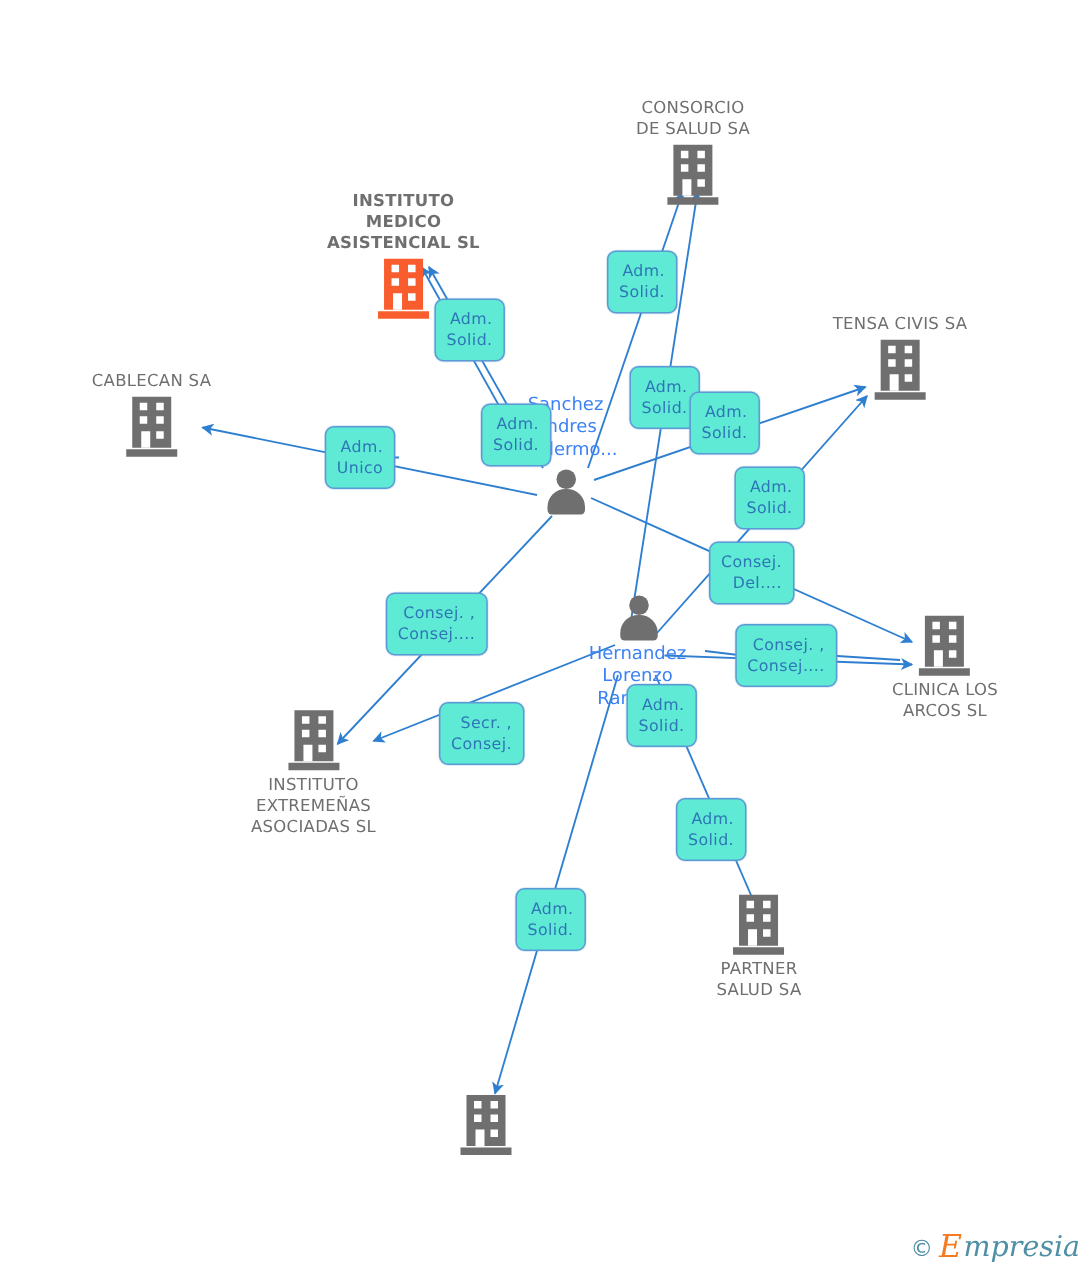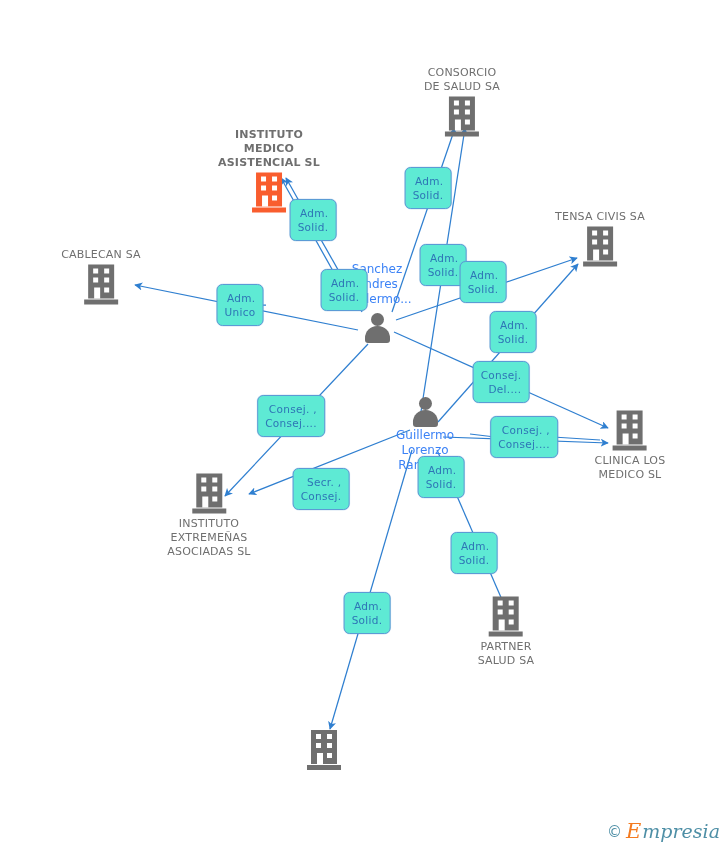--- a/index.html
+++ b/index.html
@@ -165,21 +165,21 @@
         <div class="base"></div>
       <div class="w" style="left:9px;top:4px"></div>
         <div class="w" style="left:20px;top:4px"></div>
       <div class="w" style="left:9px;top:13px"></div>
         <div class="w" style="left:20px;top:13px"></div>
       <div class="w" style="left:20px;top:23px"></div>
         <div class="door"></div>
     </div>
     <div class="co-label lbl-below">
       <div>CLINICA LOS</div>
-      <div>MEDICO SL</div>
+      <div>ARCOS SL</div>
     </div>
   </div>
 
   <div class="node" style="left:209px;top:516px">
     <div class="co-ico">
       <div class="body"></div>
         <div class="base"></div>
       <div class="w" style="left:9px;top:4px"></div>
         <div class="w" style="left:20px;top:4px"></div>
       <div class="w" style="left:9px;top:13px"></div>
@@ -235,21 +235,21 @@
         <div class="torso"></div>
     </div>
   </div>
 
   <div class="pnode" style="left:425px;top:435px">
     <div class="p-ico">
       <div class="head"></div>
         <div class="torso"></div>
     </div>
     <div class="p-name">
-      <div>Guillermo</div>
+      <div>Hernandez</div>
       <div>Lorenzo</div>
       <div>Ramon...</div>
     </div>
   </div>
 
   <div class="rlabel" style="left:313px;top:220px">
     <span>Adm.</span>
       <span>Solid.</span>
   </div>
   <div class="rlabel" style="left:428px;top:188px">

